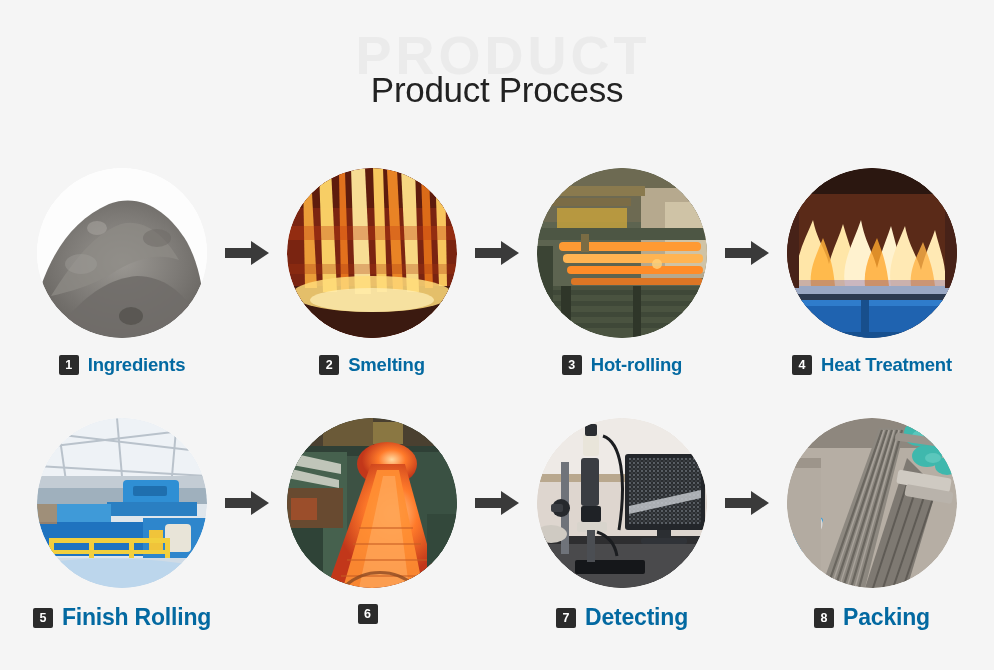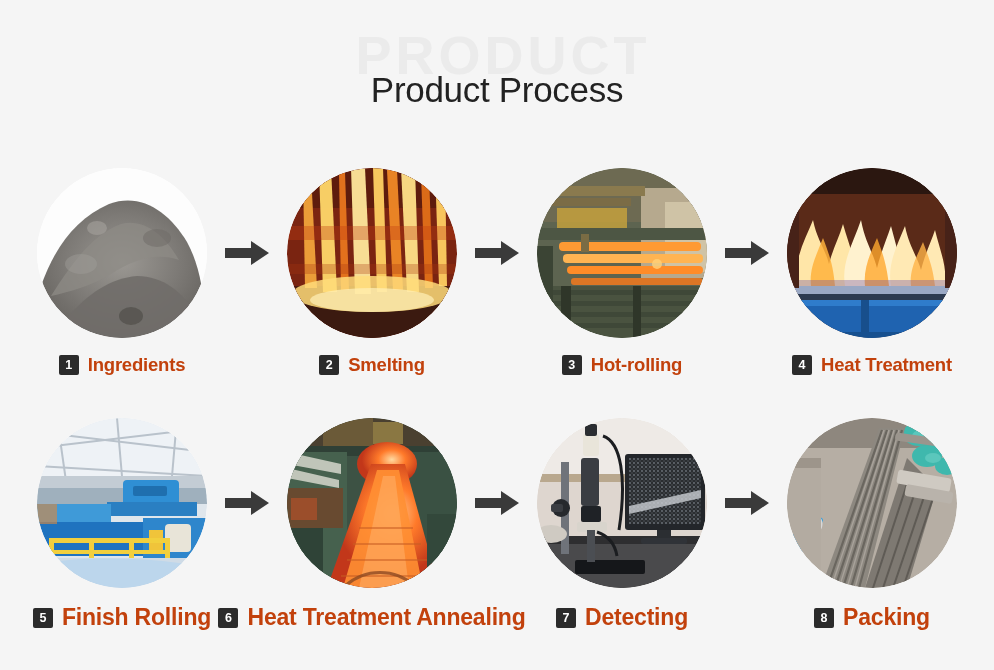--- a/index.html
+++ b/index.html
@@ -105,21 +105,21 @@
     font-size: 12.5px;
     font-weight: bold;
     text-align: center;
     border-radius: 2px;
     margin-right: 9px;
     flex: 0 0 auto;
   }
   .step-name {
     font-size: 18.5px;
     font-weight: bold;
-    color: #c2410c;
+    color: #0369a1;
     letter-spacing: -0.2px;
   }
 
   
   .arrow {
     width: 60px;
     flex: 0 0 auto;
     display: flex;
     align-items: center;
     justify-content: center;
@@ -420,21 +420,20 @@
             <path d="M58 168 C78 150 108 150 128 168"></path>
           </g>
           <rect x="0" y="110" width="36" height="60" fill="#2f4337"></rect>
           <rect x="140" y="96" width="30" height="74" fill="#33483b"></rect>
           <rect x="4" y="80" width="26" height="22" fill="#b0502a" opacity="0.7"></rect>
         </g>
       </svg>
     </div>
     <div class="step-label">
       <span class="badge">6</span>
-      <span class="step-name">Heat Treatment Annealing</span>
     </div>
   </div>
 
   <div class="arrow">
     <svg width="44" height="26" viewBox="0 0 44 26">
         <path d="M0 8 H26 V1 L44 13 L26 25 V18 H0 Z" fill="#3a3a3a"></path>
       </svg>
   </div>
 
   <div class="step">

